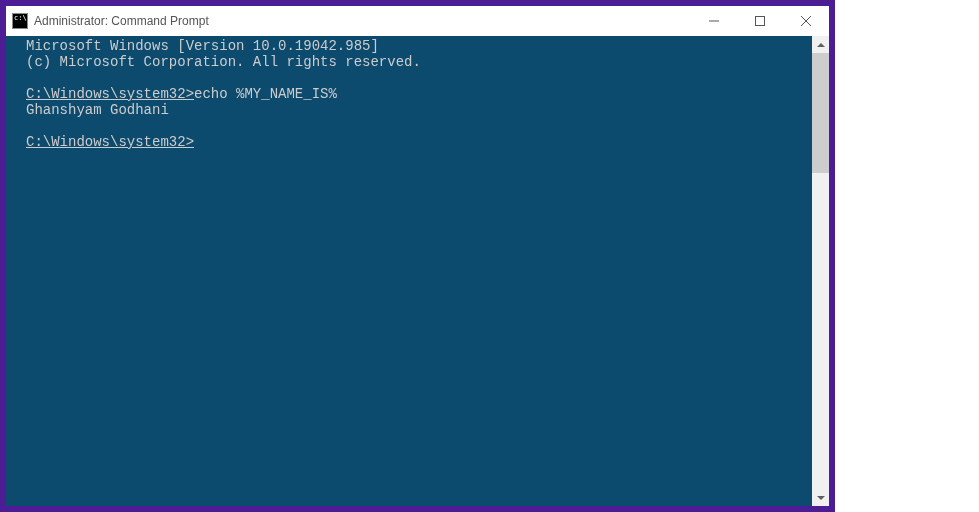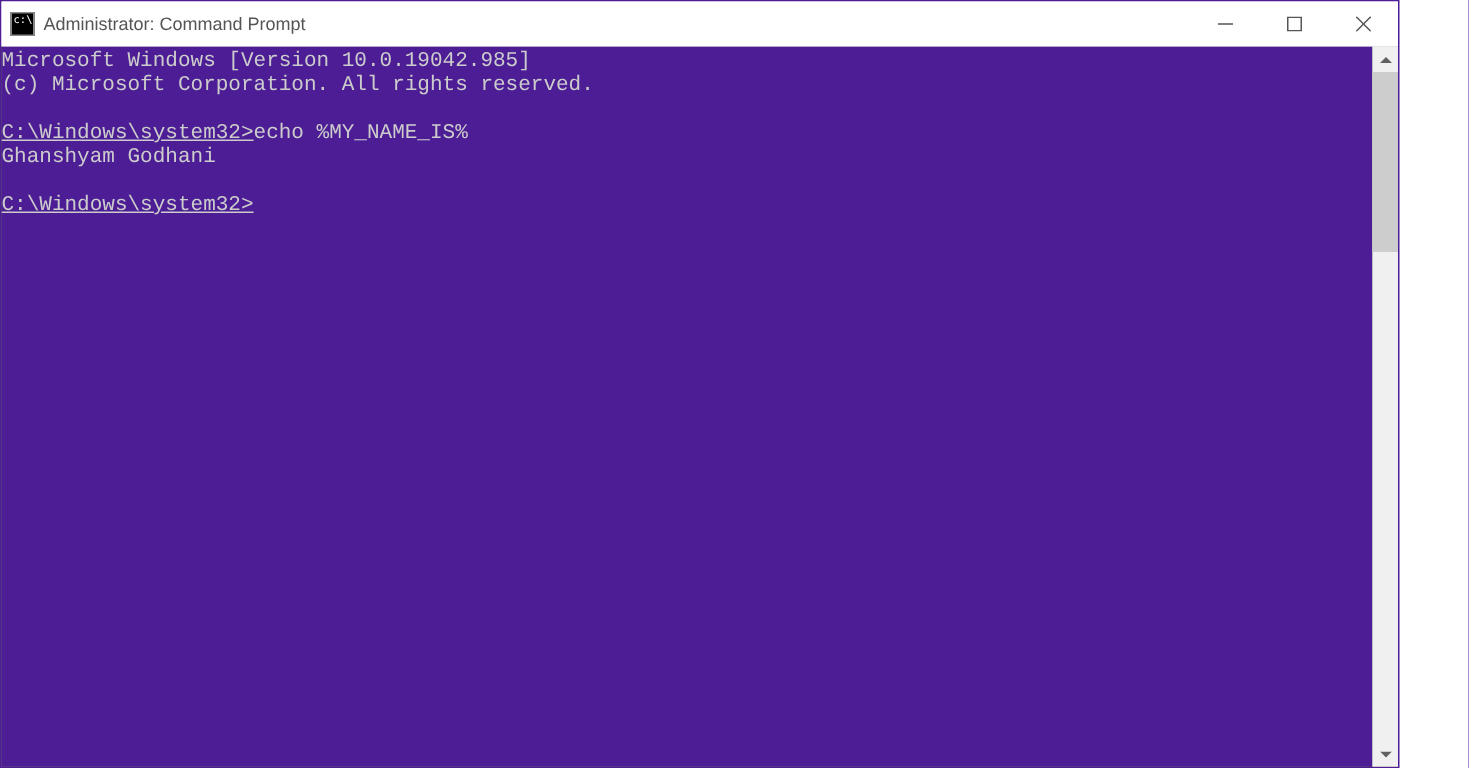--- a/index.html
+++ b/index.html
@@ -8,23 +8,23 @@
       box-sizing: border-box;
     }
     body {
       font-family: "Segoe UI", Tahoma, sans-serif;
       background: #ffffff;
       width: 979px;
       height: 512px;
       overflow: hidden;
     }
     .window {
-      width: 933px;
+      width: 835px;
       height: 512px;
-      border: 1px solid #4c1d95;
+      border: 6px solid #4c1d95;
       display: flex;
       flex-direction: column;
       background: #ffffff;
     }
     .titlebar {
       height: 30px;
       background: #ffffff;
       display: flex;
       align-items: center;
       padding: 0 0 0 6px;
@@ -71,26 +71,26 @@
       stroke: #555555;
       fill: none;
     }
     .terminal-area {
       flex: 1;
       display: flex;
       background: #0c0c0c;
     }
     .terminal {
       flex: 1;
-      background: #4c1d95;
+      background: #0c4a6e;
       font-family: Consolas, "Courier New", monospace;
       font-size: 14px;
       line-height: 16px;
       color: #cccccc;
-      padding: 2px 0 0 0;
+      padding: 2px 0 0 20px;
       white-space: pre;
       overflow: hidden;
     }
     .terminal .line {
       display: block;
       min-height: 16px;
     }
     .prompt-container {
       display: inline;
       text-decoration: underline;

